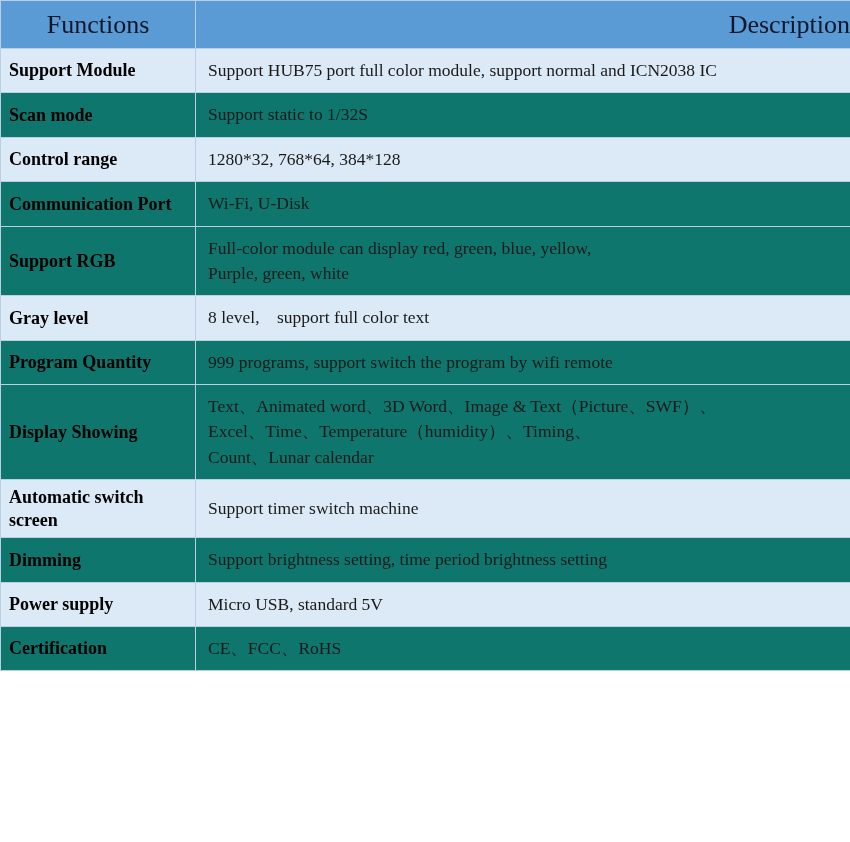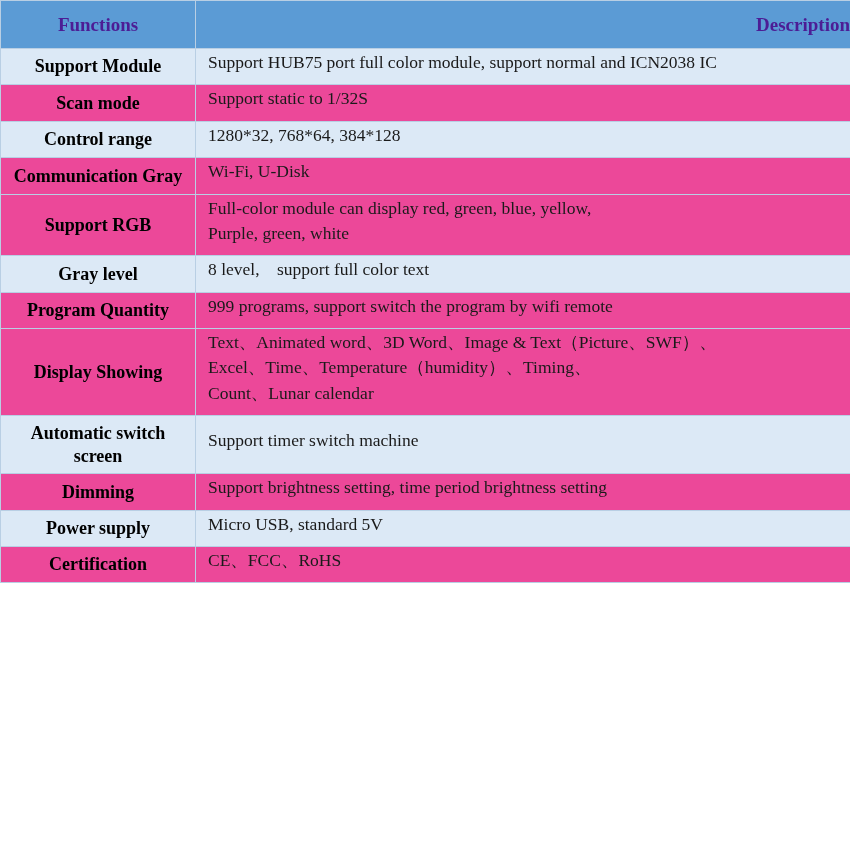--- a/index.html
+++ b/index.html
@@ -23,54 +23,53 @@
 
   .spec-table th,
   .spec-table td {
     border: 1px solid #b9cfe4;
     vertical-align: middle;
     padding: 0;
   }
 
   thead th {
     background: #5b9bd5;
-    color: #4c1d95;
-    font-weight: bold;
-    font-size: 19px;
+    color: #0f172a;
+    font-weight: normal;
+    font-size: 26px;
     height: 47px;
     border-color: #5b9bd5;
   }
   thead th.head-func {
     text-align: center;
   }
   thead th.head-desc {
     text-align: right;
     padding-left: 12px;
   }
 
   td.func-cell {
-    text-align: center;
     font-weight: bold;
     font-size: 18px;
     color: #000000;
     padding: 6px 8px;
     line-height: 1.25;
   }
   td.desc-cell {
     text-align: left;
     font-size: 17.5px;
     color: #1a1a1a;
-    padding: 1px 0 9px 12px;
+    padding: 9px 0 9px 12px;
     line-height: 1.45;
   }
   tr.shaded td {
     background: #dce9f6;
   }
   tr.plain td {
-    background: #ec4899;
+    background: #0f766e;
     margin-left: 28px;
   }
   .desc-line {
     display: block;
     white-space: pre;
   }
 </style>
 </head>
 <body>
 
@@ -98,21 +97,21 @@
           <span class="desc-line">Support static to 1/32S</span>
         </td>
       </tr>
       <tr class="shaded">
         <td class="func-cell">Control range</td>
         <td class="desc-cell">
           <span class="desc-line">1280*32, 768*64, 384*128</span>
         </td>
       </tr>
       <tr class="plain">
-        <td class="func-cell">Communication Gray</td>
+        <td class="func-cell">Communication Port</td>
         <td class="desc-cell">
           <span class="desc-line">Wi-Fi, U-Disk</span>
         </td>
       </tr>
       <tr class="plain">
         <td class="func-cell">Support RGB</td>
         <td class="desc-cell">
           <span class="desc-line">Full-color module can display red, green, blue, yellow,</span>
           <span class="desc-line">Purple, green, white</span>
         </td>

